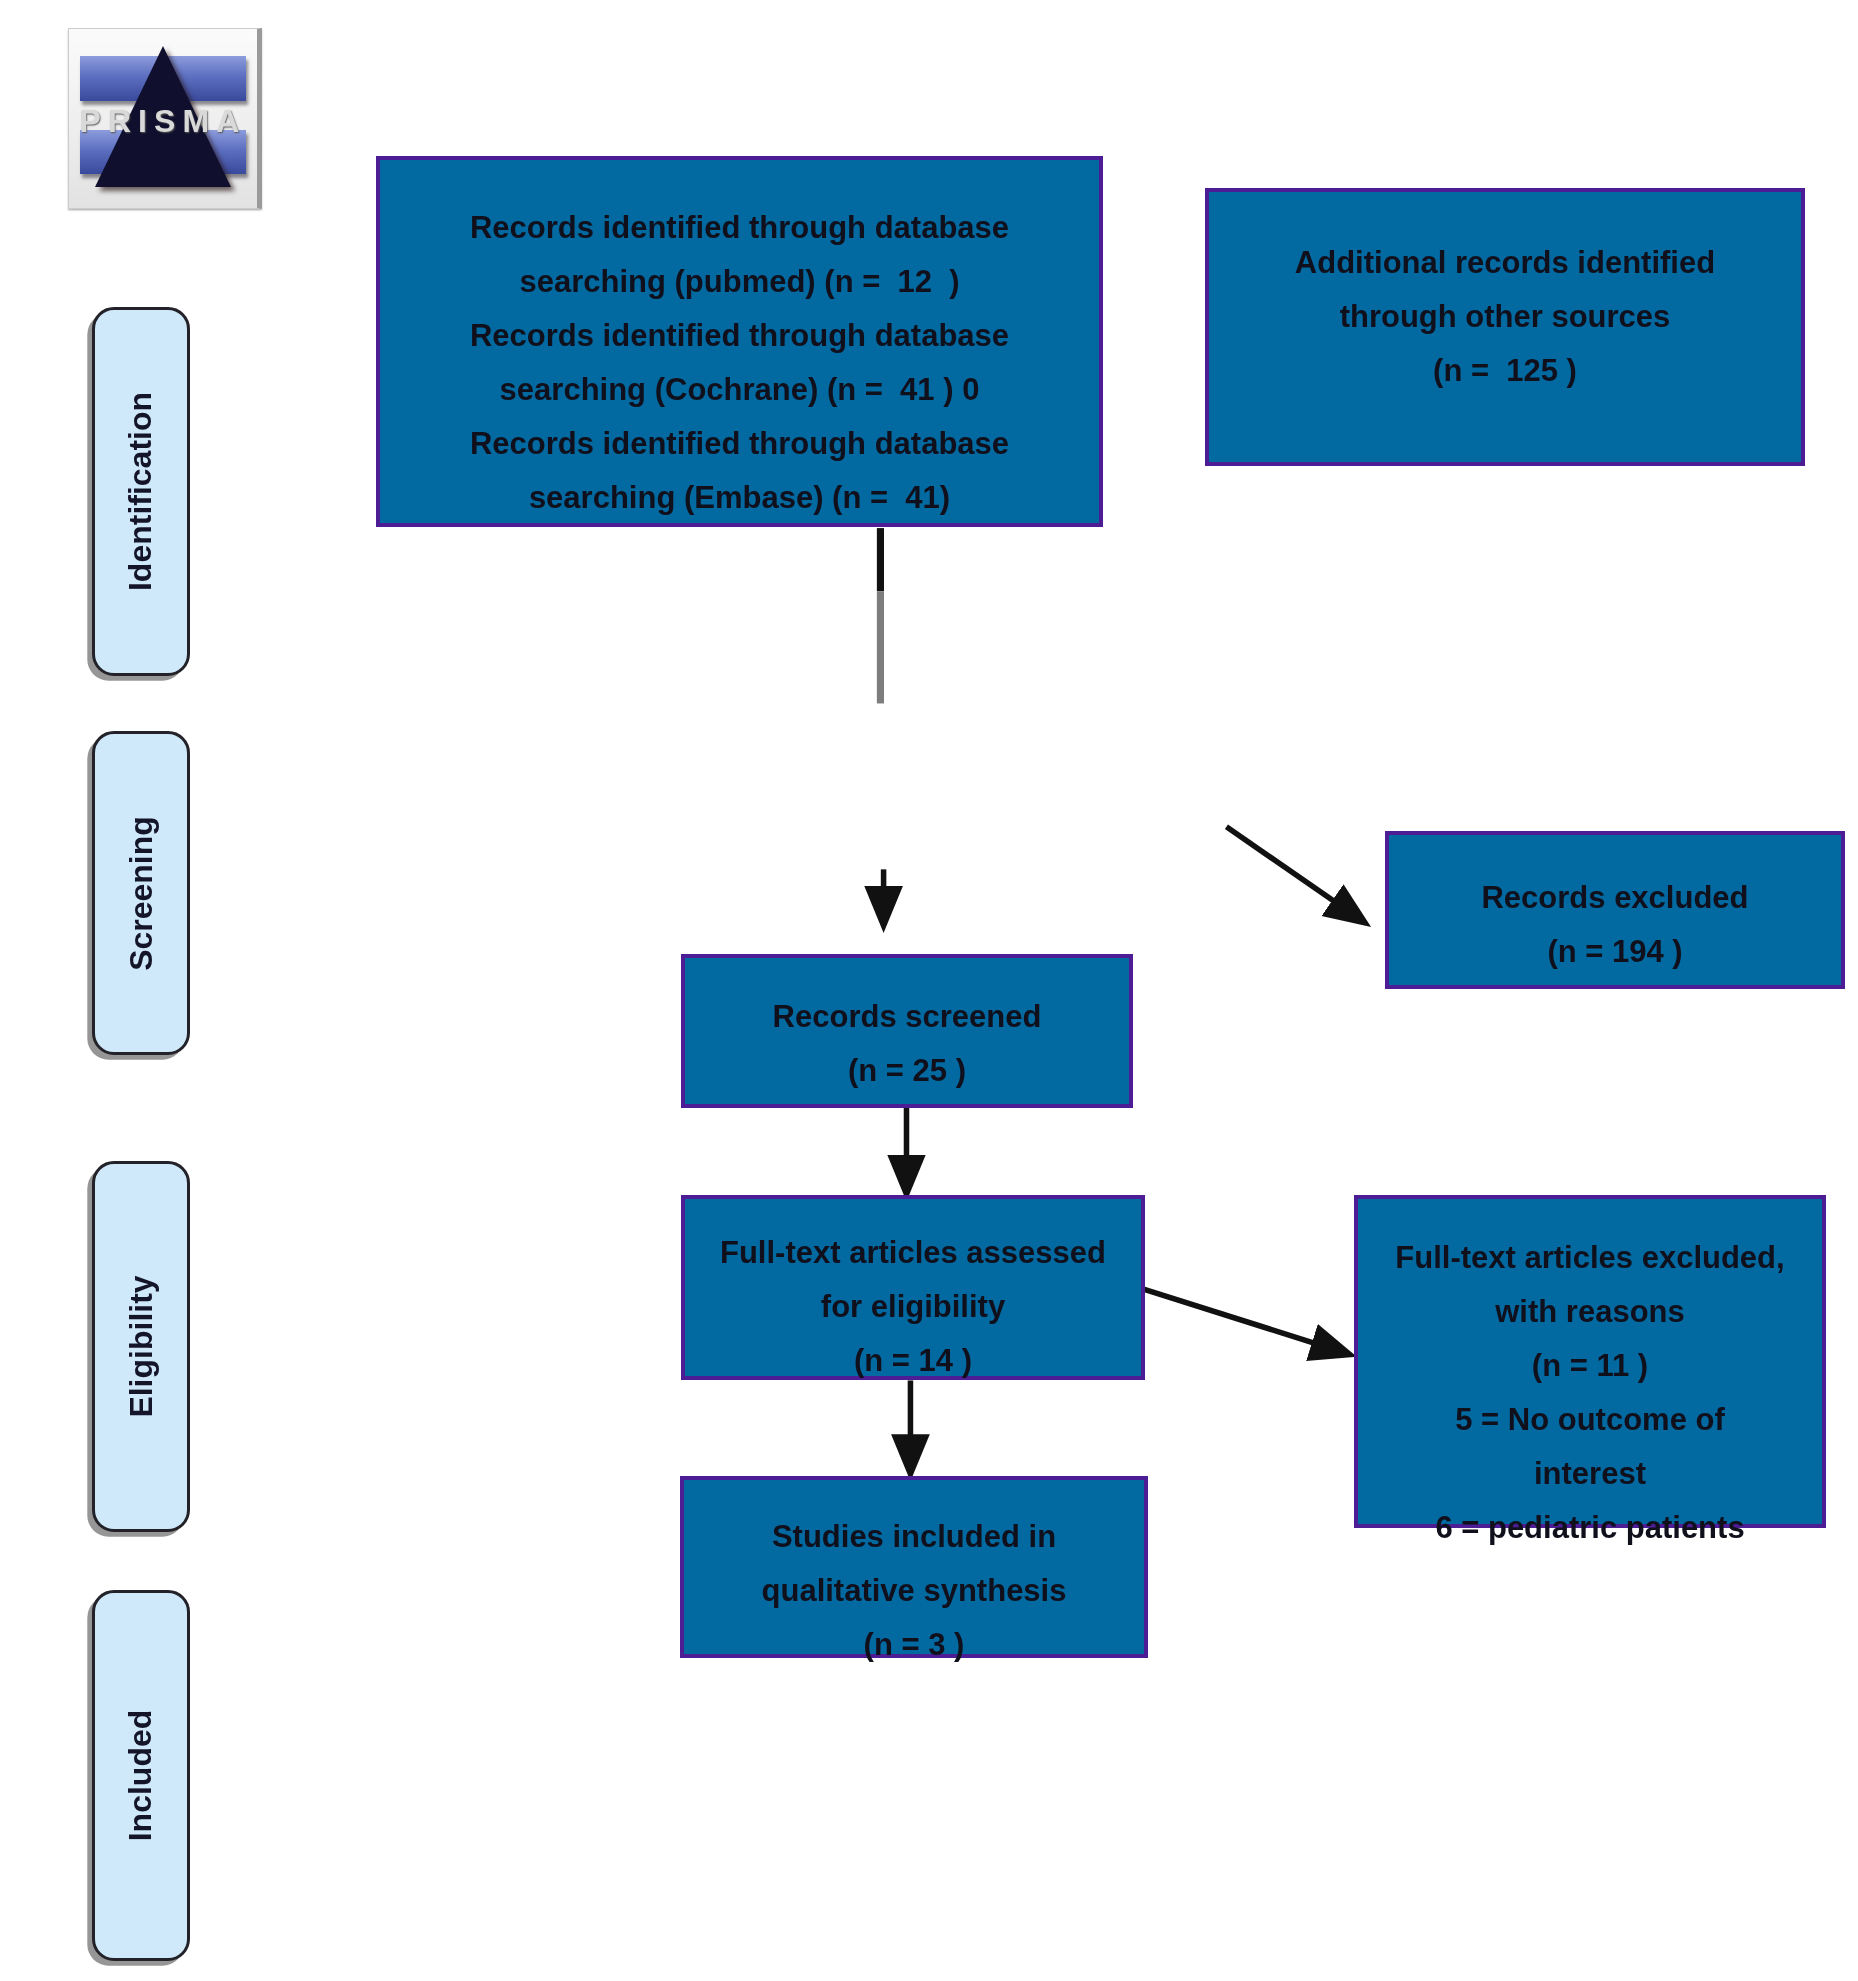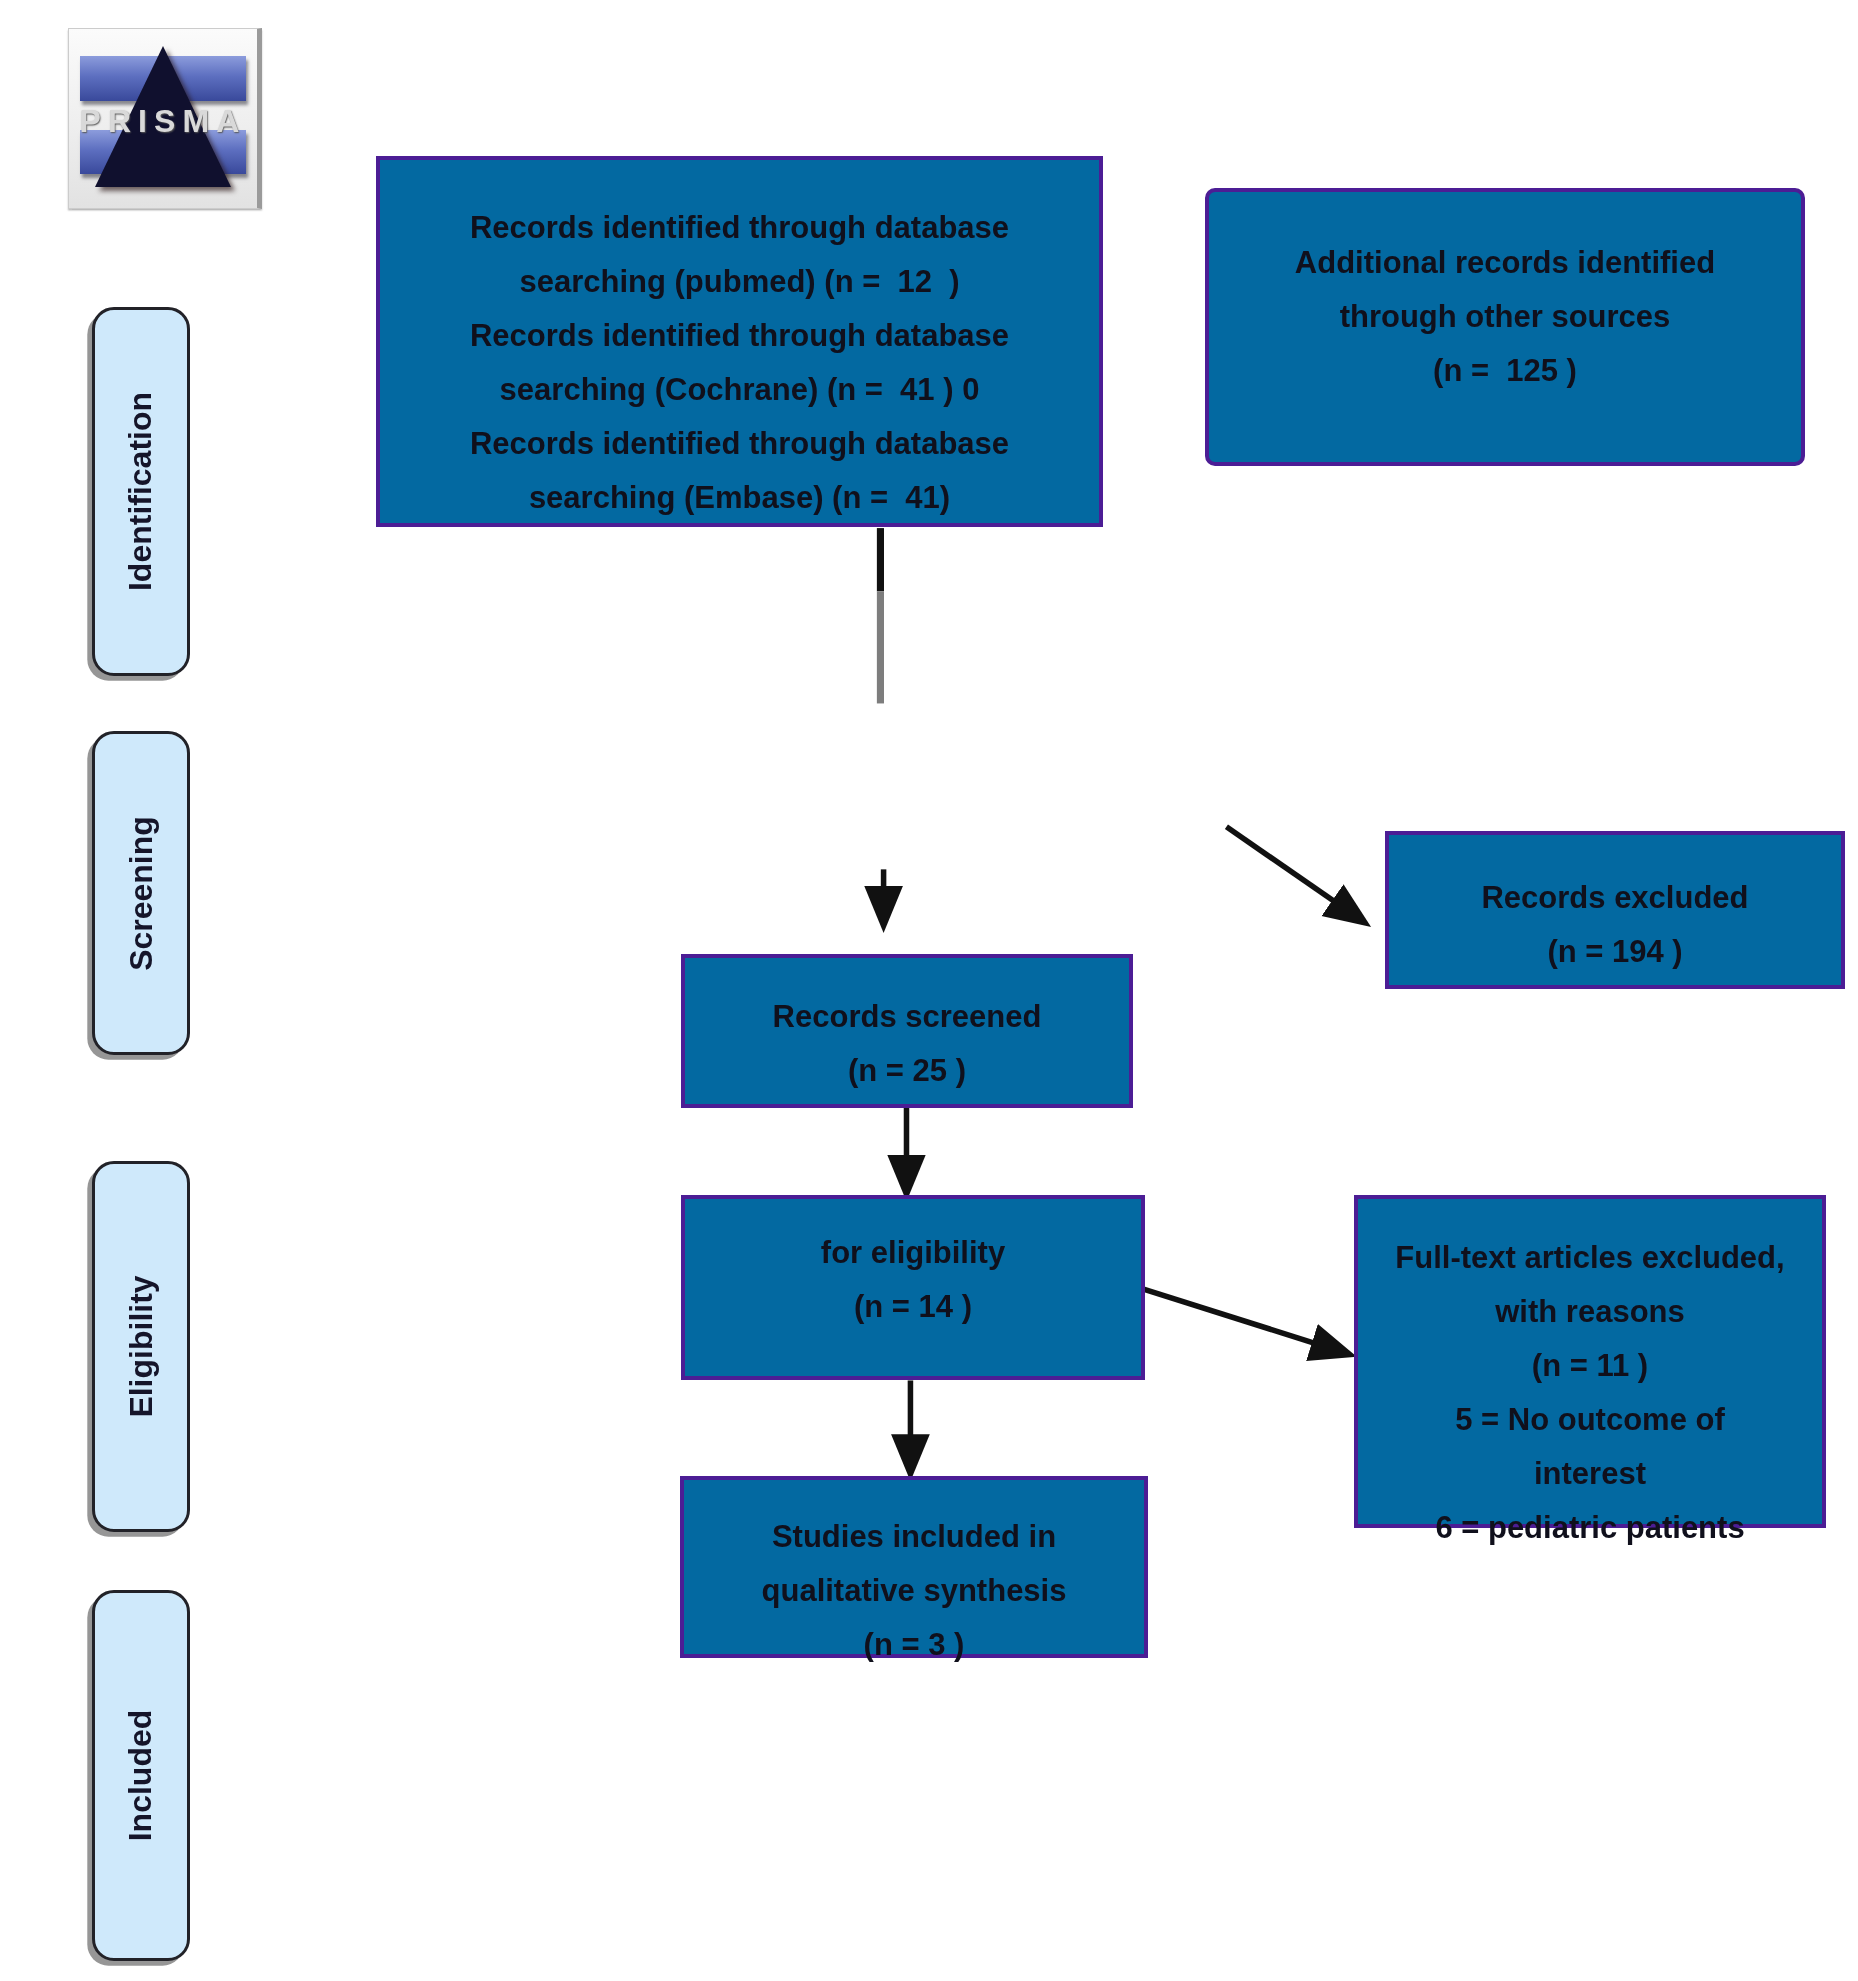--- a/index.html
+++ b/index.html
@@ -103,38 +103,39 @@
 
   <div class="fbox" style="left:344px;top:156px;width:727px;height:371px;padding-top:41px;">
       <div class="tline">Records identified through database</div>
       <div class="tline">searching (pubmed) (n =  12  )</div>
       <div class="tline">Records identified through database</div>
       <div class="tline">searching (Cochrane) (n =  41 ) 0</div>
       <div class="tline">Records identified through database</div>
       <div class="tline">searching (Embase) (n =  41)</div>
     </div>
 
-  <div class="fbox" style="left:1173px;top:188px;width:600px;height:278px;padding-top:44px;border-radius:10px;">
+  <div class="fbox" style="left:1173px;top:188px;width:600px;height:278px;padding-top:44px;">
       <div class="tline">Additional records identified</div>
       <div class="tline">through other sources</div>
       <div class="tline">(n =  125 )</div>
     </div>
 
 
   <div class="fbox" style="left:649px;top:954px;width:452px;height:154px;padding-top:32px;">
       <div class="tline">Records screened</div>
       <div class="tline">(n = 25 )</div>
     </div>
 
   <div class="fbox" style="left:1353px;top:831px;width:460px;height:158px;padding-top:36px;">
       <div class="tline">Records excluded</div>
       <div class="tline">(n = 194 )</div>
     </div>
 
   <div class="fbox" style="left:649px;top:1195px;width:464px;height:185px;padding-top:27px;">
+      <div class="tline">Full-text articles assessed</div>
       <div class="tline">for eligibility</div>
       <div class="tline">(n = 14 )</div>
     </div>
 
   <div class="fbox" style="left:1322px;top:1195px;width:472px;height:333px;padding-top:32px;text-align:right;">
       <div class="tline">Full-text articles excluded,</div>
       <div class="tline">with reasons</div>
       <div class="tline">(n = 11 )</div>
       <div class="tline">5 = No outcome of</div>
       <div class="tline">interest</div>

